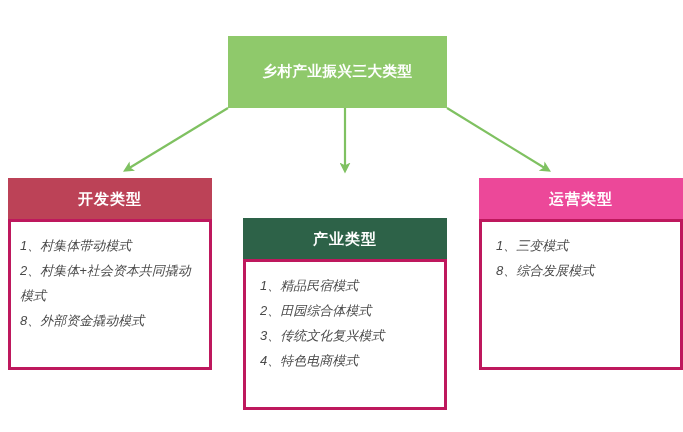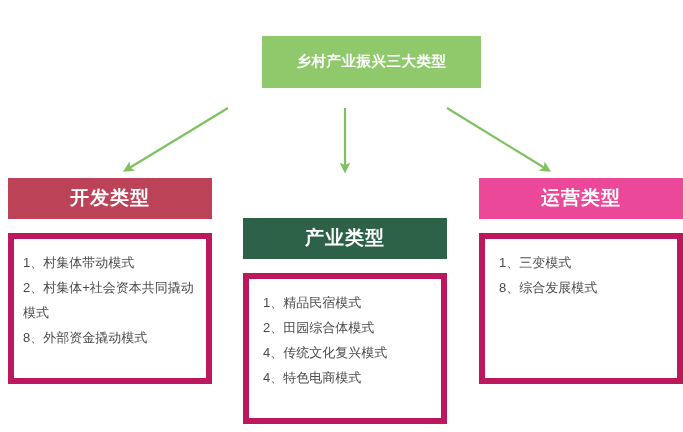--- a/index.html
+++ b/index.html
@@ -24,27 +24,26 @@
     top: 0;
     width: 683px;
     height: 432px;
     pointer-events: none;
   }
   .title-box {
     position: absolute;
     left: 228px;
     top: 36px;
     width: 219px;
-    height: 52px;
+    height: 72px;
     background: #8FC96B;
     display: flex;
     align-items: center;
     justify-content: center;
     box-sizing: border-box;
-    margin-left: 34px;
   }
   .title-box .title-text {
     color: #ffffff;
     font-size: 14.5px;
     font-weight: bold;
     letter-spacing: 0.5px;
     line-height: 1.2;
     text-align: center;
   }
   .column {
@@ -58,36 +57,37 @@
 
   .cat-header {
     height: 41px;
     display: flex;
     align-items: center;
     justify-content: center;
     box-sizing: border-box;
   }
   .cat-header .cat-label {
     color: #ffffff;
-    font-size: 19px;
+    font-size: 15px;
     font-weight: bold;
     letter-spacing: 1px;
     line-height: 1.2;
   }
   .cat-header.dev     { background: #BC4257; }
   .cat-header.industry{ background: #2D6248; margin-top: 40px; }
   .cat-header.operate { background: #ec4899; }
 
   .content-box {
-    margin-top: 14px;
+    margin-top: 0;
     height: 151px;
-    border: 6px solid #be185d;
+    border: 3px solid #be185d;
     box-sizing: border-box;
     padding: 11px 7px 7px 7px;
     background: #ffffff;
+    font-style: italic;
   }
   .content-box .item {
     color: #4a4a4a;
     font-size: 13px;
     line-height: 25px;
     white-space: normal;
     word-break: break-all;
   }
   .col-1 .content-box .item { padding-left: 2px; }
   .col-2 .content-box .item { padding-left: 7px; }
@@ -124,21 +124,21 @@
     </div>
   </div>
 
   <div class="column col-2">
     <div class="cat-header industry">
       <span class="cat-label">产业类型</span>
     </div>
     <div class="content-box">
       <div class="item">1、精品民宿模式</div>
       <div class="item">2、田园综合体模式</div>
-      <div class="item">4、传统文化复兴模式</div>
+      <div class="item">3、传统文化复兴模式</div>
       <div class="item">4、特色电商模式</div>
     </div>
   </div>
 
   <div class="column col-3">
     <div class="cat-header operate">
       <span class="cat-label">运营类型</span>
     </div>
     <div class="content-box">
       <div class="item">1、三变模式</div>

